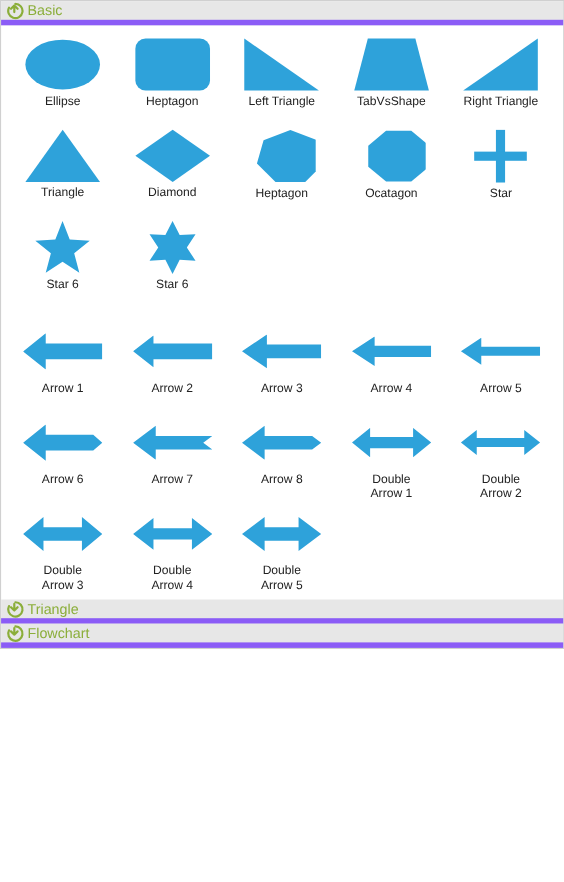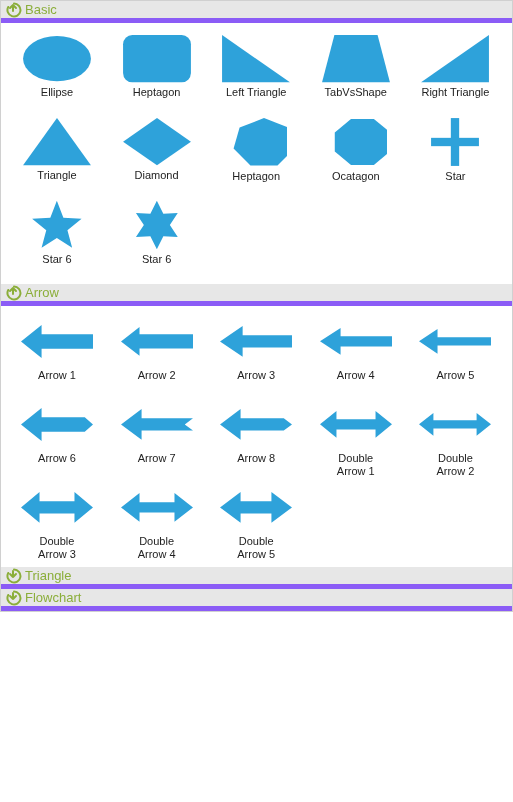--- a/index.html
+++ b/index.html
@@ -179,29 +179,20 @@
           <div class="shape-box">
             <svg viewBox="0 0 60 56" xmlns="http://www.w3.org/2000/svg">
               <polygon points="30.00,2.00 37.00,15.88 52.52,15.00 44.00,28.00 52.52,41.00 37.00,40.12 30.00,54.00 23.00,40.12 7.48,41.00 16.00,28.00 7.48,15.00 23.00,15.88" fill="#2ea2da"></polygon>
             </svg>
           </div>
           <div class="shape-label">Star 6</div>
         </div>
       </div>
     </div>
     <div class="">
-      <div class="section-header">
-        <span class="toggle-icon">
-          <svg viewBox="0 0 16 16">
-            <path d="M8 1.5 A6.5 6.5 0 1 1 2.2 5" fill="none" stroke="#8bae3a" stroke-width="2" stroke-linecap="round"></path>
-            <path d="M7 9 L7 3 M4 6 L7 3 L10 6" stroke="#8bae3a" stroke-width="2" fill="none" stroke-linecap="round" stroke-linejoin="round"></path>
-          </svg>
-        </span>
-        <span>Arrow</span>
-      </div>
       <div class="section-body">
         <div class="shape-cell">
           <div class="shape-box">
             <svg viewBox="0 0 70 32" xmlns="http://www.w3.org/2000/svg">
               <path d="M 0 16 L 20 0 L 20 9 L 70 9 L 70 23 L 20 23 L 20 32 Z" fill="#2ea2da"></path>
             </svg>
           </div>
           <div class="shape-label">Arrow 1</div>
         </div>
         <div class="shape-cell">

